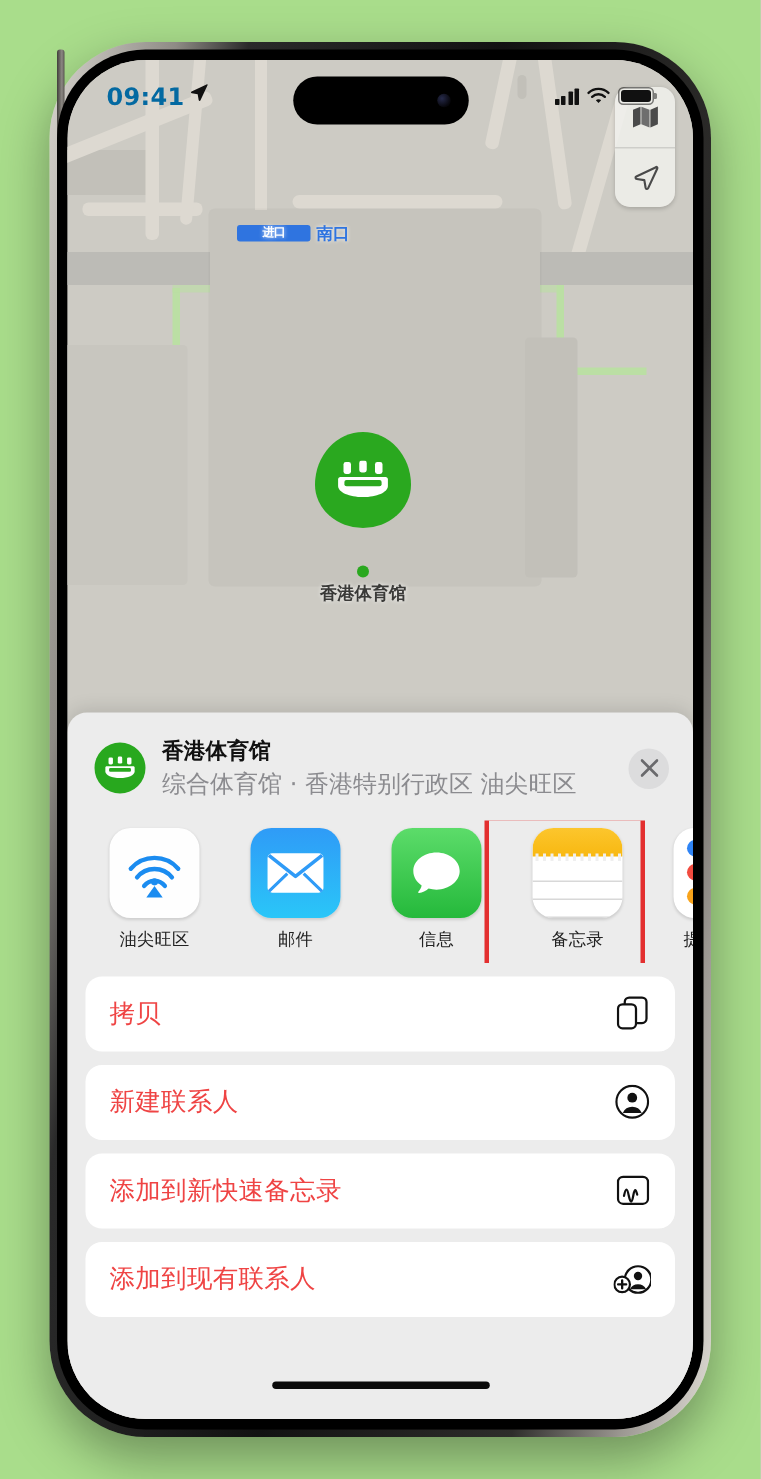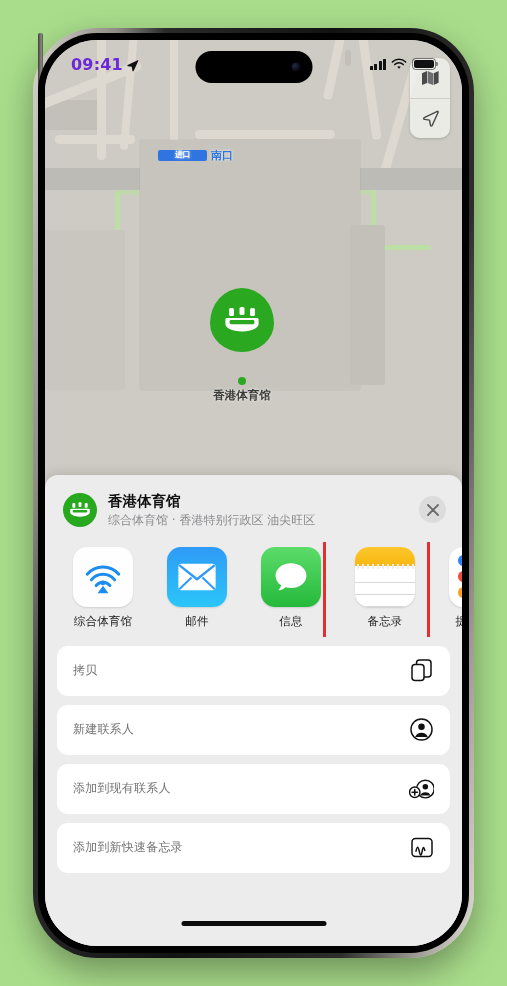--- a/index.html
+++ b/index.html
@@ -97,22 +97,22 @@
   }
   .map-ctrl{ height:40px; display:flex; align-items:center; justify-content:center; }
   .map-ctrl + .map-ctrl{ border-top:.5px solid rgba(0,0,0,.12); }
 
   
   .status{
     position:absolute; top:0; left:0; right:0; height:48px;
     display:flex; align-items:center; justify-content:space-between;
     padding:0 26px; z-index:20;
   }
-  .status-left{ display:flex; align-items:flex-end; gap:3px;
-    font-size:16px; font-weight:700; color:#6d28d9; letter-spacing:.2px; }
+  .status-left{ display:flex; align-items:flex-start; gap:3px;
+    font-size:16px; font-weight:700; color:#0369a1; letter-spacing:.2px; }
   .status-right{ display:flex; align-items:center; gap:5px; }
   .island{
     position:absolute; left:50%; top:11px; transform:translateX(-50%);
     width:117px; height:32px; border-radius:17px; background:#000; z-index:25;
   }
   .island-lens{
     position:absolute; right:12px; top:50%; transform:translateY(-50%);
     width:9px; height:9px; border-radius:50%;
     background:radial-gradient(circle at 35% 35%,#262a4a,#07070c 70%);
   }
@@ -146,21 +146,21 @@
   .sheet-header{
     display:flex; align-items:center; gap:11px;
     padding:17px 16px 14px 18px;
   }
   .sheet-icon{
     width:34px; height:34px; border-radius:50%; background:#28a81e;
     display:flex; align-items:center; justify-content:center; flex:0 0 auto;
   }
   .sheet-titles{ flex:1 1 auto; min-width:0; }
   .sheet-title{ font-size:14.5px; font-weight:700; color:#111; line-height:1.28; }
-  .sheet-sub{ font-size:12px; color:#8b8b8f; line-height:1.34; margin-top:1px;
+  .sheet-sub{ font-size:16px; color:#8b8b8f; line-height:1.34; margin-top:1px;
     white-space:nowrap; overflow:hidden; text-overflow:ellipsis; }
   .close-btn{
     width:27px; height:27px; border-radius:50%; background:#dcdcdd;
     display:flex; align-items:center; justify-content:center; flex:0 0 auto;
   }
 
   
   .app-row{
     display:flex; gap:22px; padding:5px 0 8px 22px;
     overflow:hidden; position:relative;
@@ -202,21 +202,21 @@
 
   
   .actions{ padding:9px 12px 0; }
   .card{
     background:#fff; border-radius:11px; margin-bottom:9px; overflow:hidden;
   }
   .action-row{
     display:flex; align-items:center; justify-content:space-between;
     padding:0 16px; height:50px;
   }
-  .action-label{ font-size:12px; color:#737373; letter-spacing:.2px; }
+  .action-label{ font-size:17px; color:#ef4444; letter-spacing:.2px; }
   .action-icon{ width:25px; height:25px; display:flex; align-items:center; justify-content:center; }
 
   .home-indicator{
     position:absolute; left:50%; transform:translateX(-50%);
     bottom:20px; width:145px; height:5.5px; border-radius:3px; background:#0b0b0b; z-index:30;
   }
 </style>
 </head>
 <body>
 
@@ -347,21 +347,21 @@
               <svg width="40" height="40" viewBox="0 0 44 44">
                 <g fill="none" stroke="#1b8cf0" stroke-width="3.2" stroke-linecap="round">
                   <path d="M14.4 31.5a9.6 9.6 0 0 1 15.2 0"></path>
                   <path d="M9.2 25.2a16.4 16.4 0 0 1 25.6 0"></path>
                   <path d="M4.6 18.9a23 23 0 0 1 34.8 0"></path>
                 </g>
                 <circle cx="22" cy="28.5" r="2.6" fill="#1b8cf0"></circle>
                 <path d="M22 31.5 16 40h12z" fill="#1b8cf0"></path>
               </svg>
             </div>
-            <div class="app-label">综合体育馆</div>
+            <div class="app-label">油尖旺区</div>
           </div>
 
           <div class="app">
             <div class="app-icon ic-mail">
               <svg width="40" height="30" viewBox="0 0 44 32">
                 <rect x="1.5" y="1.5" width="41" height="29" rx="3.5" fill="#fff"></rect>
                 <path d="M2.5 3 22 18.5 41.5 3" fill="none" stroke="#2f9bf7" stroke-width="2.6" stroke-linejoin="round"></path>
                 <path d="M2.5 29.5 16 16.5M41.5 29.5 28 16.5" fill="none" stroke="#2f9bf7" stroke-width="2.2"></path>
               </svg>
             </div>
@@ -432,52 +432,52 @@
           </div>
 
           <div class="card">
             <div class="action-row">
               <span class="action-label">新建联系人</span>
               <span class="action-icon">
                 <svg width="23" height="23" viewBox="0 0 24 24">
                   <circle cx="12" cy="12" r="11" fill="none" stroke="#111" stroke-width="1.5"></circle>
                   <circle cx="12" cy="9.2" r="3.4" fill="#111"></circle>
                   <path d="M5.4 19.8a7.2 7.2 0 0 1 13.2 0" fill="#111"></path>
+                </svg>
+              </span>
+            </div>
+          </div>
+
+          <div class="card">
+            <div class="action-row">
+              <span class="action-label">添加到新快速备忘录</span>
+              <span class="action-icon">
+                <svg width="22" height="21" viewBox="0 0 22 21" fill="none" stroke="#111" stroke-width="1.5">
+                  <rect x="1" y="1.5" width="20" height="18" rx="3.4"></rect>
+                  <path d="M5 14.2c1.2-5.4 2.1-5.4 3.2 0 1.1 5.2 2 5.2 3-.2.9-4.6 1.6-4.6 2.6-.6" stroke-linecap="round" stroke-linejoin="round"></path>
                 </svg>
               </span>
             </div>
           </div>
 
           <div class="card">
             <div class="action-row">
               <span class="action-label">添加到现有联系人</span>
               <span class="action-icon">
                 <svg width="25" height="22" viewBox="0 0 26 22">
                   <circle cx="17" cy="11" r="9.2" fill="none" stroke="#111" stroke-width="1.5"></circle>
                   <circle cx="17" cy="8.6" r="2.9" fill="#111"></circle>
                   <path d="M11.4 17.8a6.2 6.2 0 0 1 11.2 0" fill="#111"></path>
                   <circle cx="6" cy="14.4" r="5.4" fill="#fff" stroke="#111" stroke-width="1.5"></circle>
                   <path d="M6 11.6v5.6M3.2 14.4h5.6" stroke="#111" stroke-width="1.6" stroke-linecap="round"></path>
                 </svg>
               </span>
             </div>
           </div>
 
-          <div class="card">
-            <div class="action-row">
-              <span class="action-label">添加到新快速备忘录</span>
-              <span class="action-icon">
-                <svg width="22" height="21" viewBox="0 0 22 21" fill="none" stroke="#111" stroke-width="1.5">
-                  <rect x="1" y="1.5" width="20" height="18" rx="3.4"></rect>
-                  <path d="M5 14.2c1.2-5.4 2.1-5.4 3.2 0 1.1 5.2 2 5.2 3-.2.9-4.6 1.6-4.6 2.6-.6" stroke-linecap="round" stroke-linejoin="round"></path>
-                </svg>
-              </span>
-            </div>
-          </div>
-
 
         </div>
       </div>
 
       <div class="home-indicator"></div>
 
     </div>
   </div>
 </div>
 

